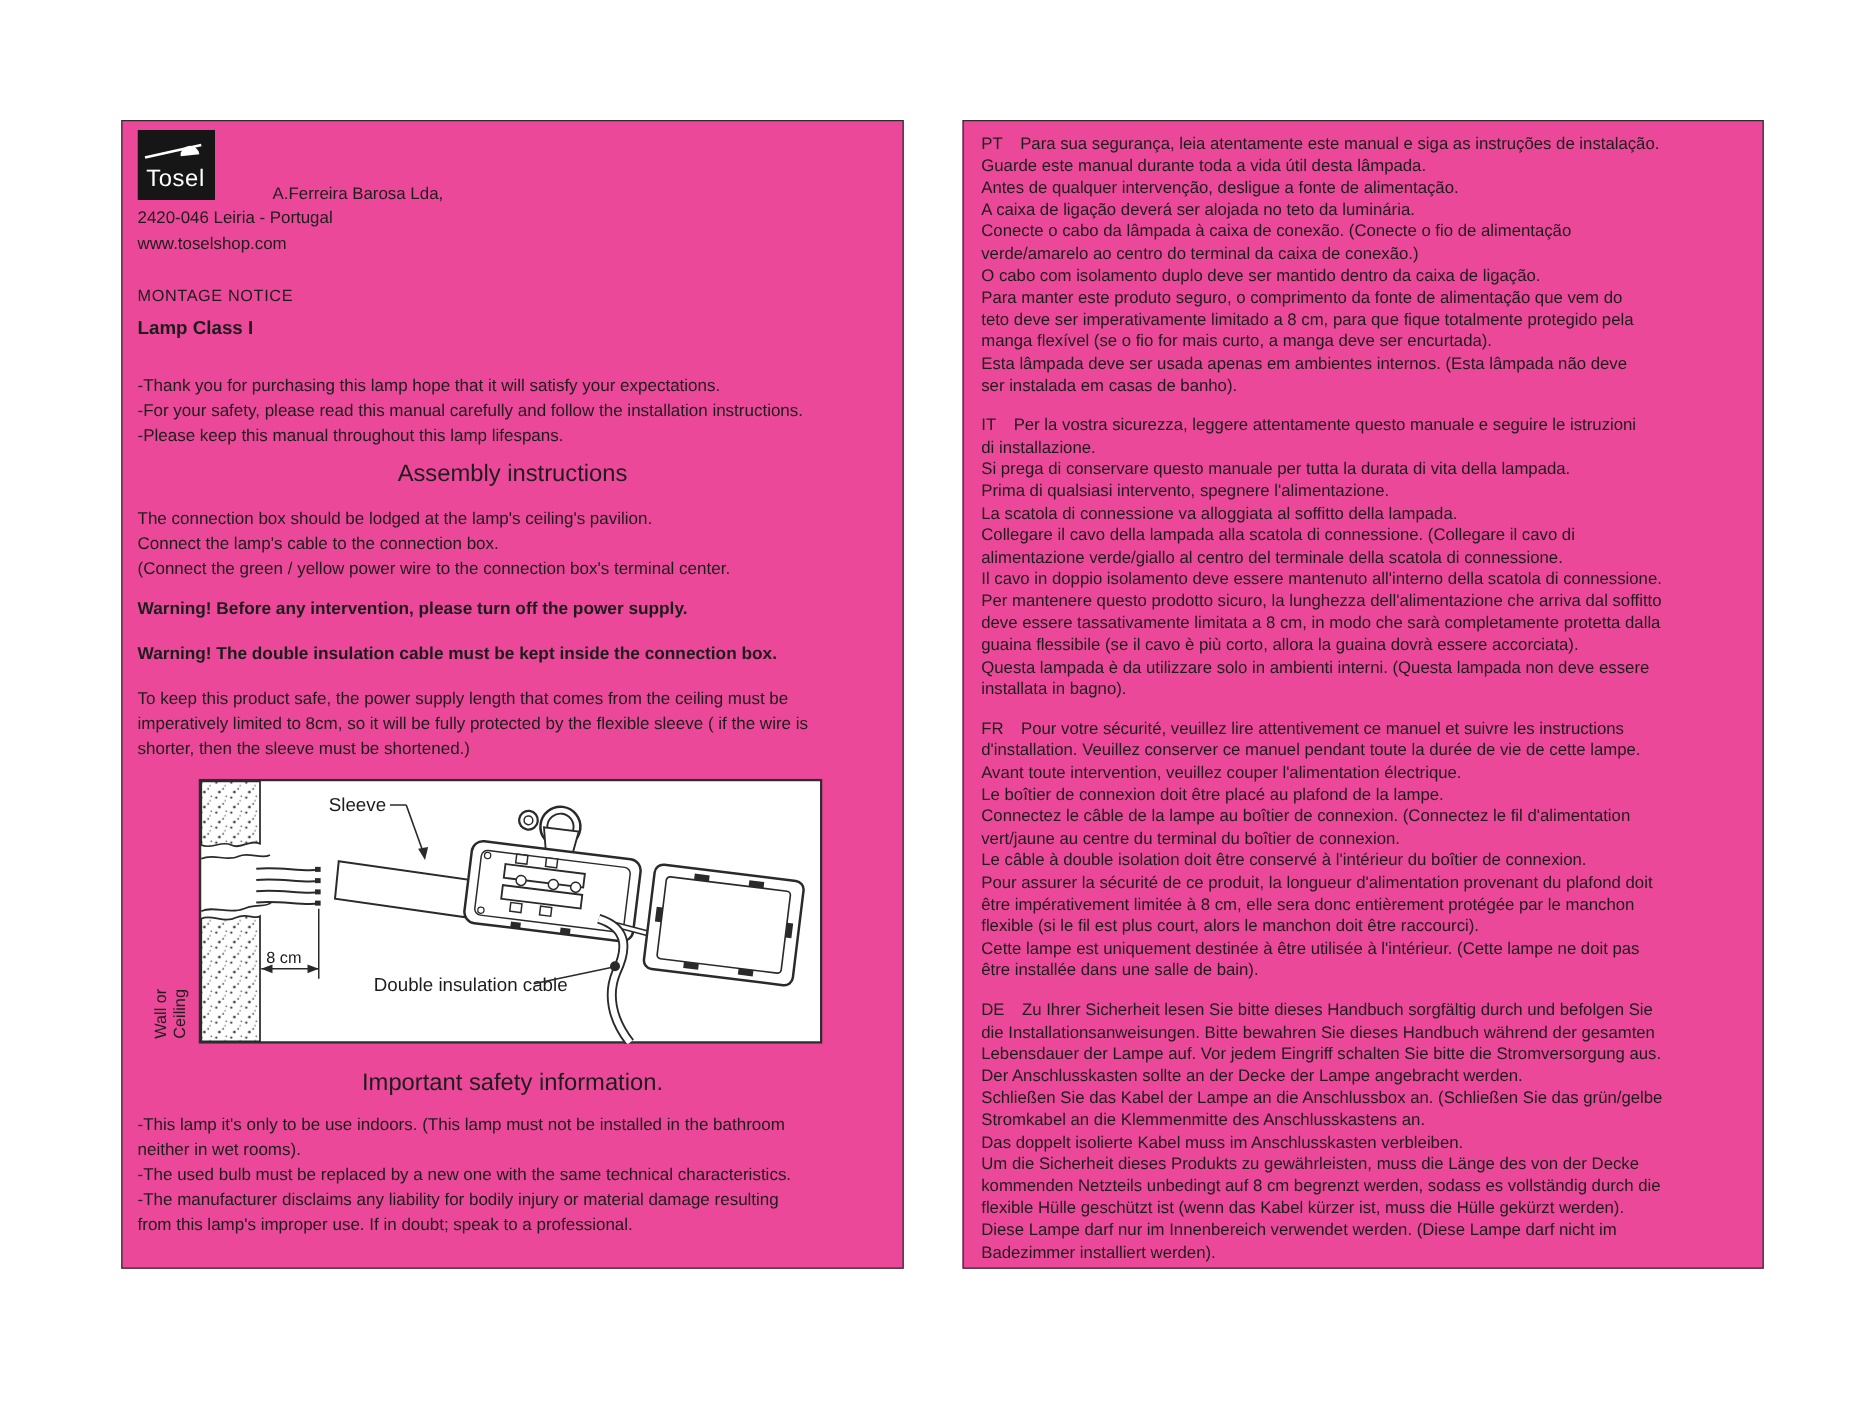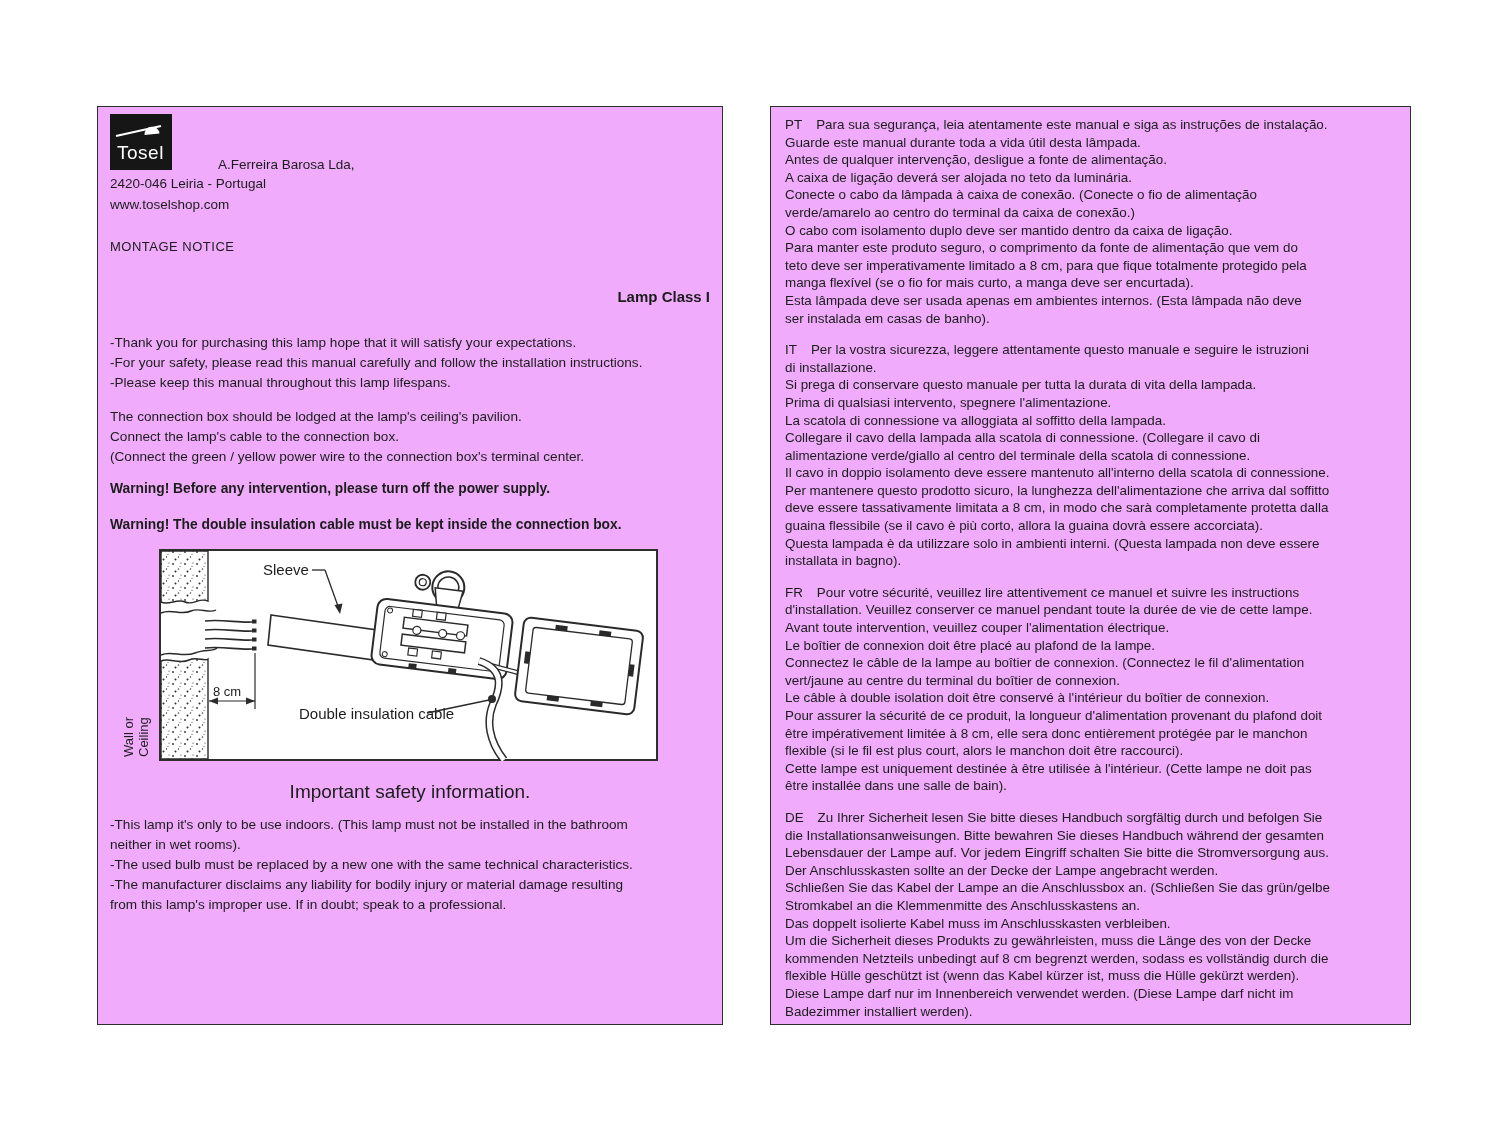--- a/index.html
+++ b/index.html
@@ -1,32 +1,32 @@
 <!DOCTYPE html>
 <html><head>
 <meta charset="utf-8">
 <style>
   html,body{margin:0;padding:0;}
   body{
     width:1500px;height:1125px;position:relative;background:#ffffff;
     font-family:"Liberation Sans","DejaVu Sans",sans-serif;color:#1c1c1c;
     -webkit-font-smoothing:antialiased;
   }
-  .panel{position:absolute;top:106px;height:919px;border:1.6px solid #2e2e2e;box-sizing:border-box;background:#f0abfc;overflow:hidden;}
+  .panel{position:absolute;top:96px;height:919px;border:1.6px solid #2e2e2e;box-sizing:border-box;background:#ec4899;overflow:hidden;}
   .left-panel{left:97px;width:626px;padding:0 12px;}
   .right-panel{left:770px;width:641px;padding:9px 14px;}
 
   
   .brand{display:flex;align-items:flex-end;margin:7px 0 0 0;gap:26px;}
   .logo{display:block;flex:0 0 auto;}
   .company-name{font-size:13.5px;margin-left:20px;transform:translateY(2px);}
   .address{margin-top:4px;font-size:13.5px;line-height:20.5px;}
 
   .doc-title{font-size:13px;font-weight:400;letter-spacing:.5px;text-align:left;margin:24px 0 0 0;}
-  .doc-subtitle{font-size:15px;font-weight:700;text-align:right;margin:34px 0 0 0;}
+  .doc-subtitle{font-size:15px;font-weight:700;text-align:left;margin:10px 0 0 0;}
   .section-heading{font-size:19px;font-weight:400;text-align:center;margin:10px 0 0 0;}
   .body{font-size:13.6px;line-height:20px;margin:14px 0 0 0;}
   .pre{white-space:pre-line;}
   .bold{font-weight:700;font-size:13.8px;margin:12px 0 0 0;}
   .intro{margin-top:28px;}
 
   figure.diagram{margin:14px 0 0 4px;padding:0;position:relative;}
   .dlabel{font-size:15px;fill:#1c1c1c;}
   .dsmall{font-size:13px;fill:#1c1c1c;}
 
@@ -58,25 +58,29 @@
       <div>www.toselshop.com</div>
     </div>
 
     <h1 class="doc-title">MONTAGE NOTICE</h1>
     <h2 class="doc-subtitle">Lamp Class I</h2>
 
     <p class="body pre intro">-Thank you for purchasing this lamp hope that it will satisfy your expectations.
 -For your safety, please read this manual carefully and follow the installation instructions.
 -Please keep this manual throughout this lamp lifespans.</p>
 
+    <h3 class="section-heading">Assembly instructions</h3>
     <p class="body pre">The connection box should be lodged at the lamp's ceiling's pavilion.
 Connect the lamp's cable to the connection box.
 (Connect the green / yellow power wire to the connection box's terminal center.</p>
     <p class="body pre bold">Warning! Before any intervention, please turn off the power supply.</p>
     <p class="body pre bold" style="margin-top:16px">Warning! The double insulation cable must be kept inside the connection box.</p>
+    <p class="body pre" style="margin-top:16px">To keep this product safe, the power supply length that comes from the ceiling must be
+imperatively limited to 8cm, so it will be fully protected by the flexible sleeve ( if the wire is
+shorter, then the sleeve must be shortened.)</p>
 
     <figure class="diagram">
       <svg width="544" height="212" viewBox="-45 0 544 212">
         <defs>
           <pattern id="stipple" width="12" height="12" patternUnits="userSpaceOnUse">
             <circle cx="2" cy="3" r="0.9" fill="#2a2a2a"></circle>
             <circle cx="7.5" cy="8" r="0.7" fill="#2a2a2a"></circle>
             <circle cx="10" cy="2" r="0.6" fill="#2a2a2a"></circle>
             <circle cx="4.5" cy="10.5" r="1" fill="#2a2a2a"></circle>
             <circle cx="9" cy="5.5" r="0.5" fill="#2a2a2a"></circle>

